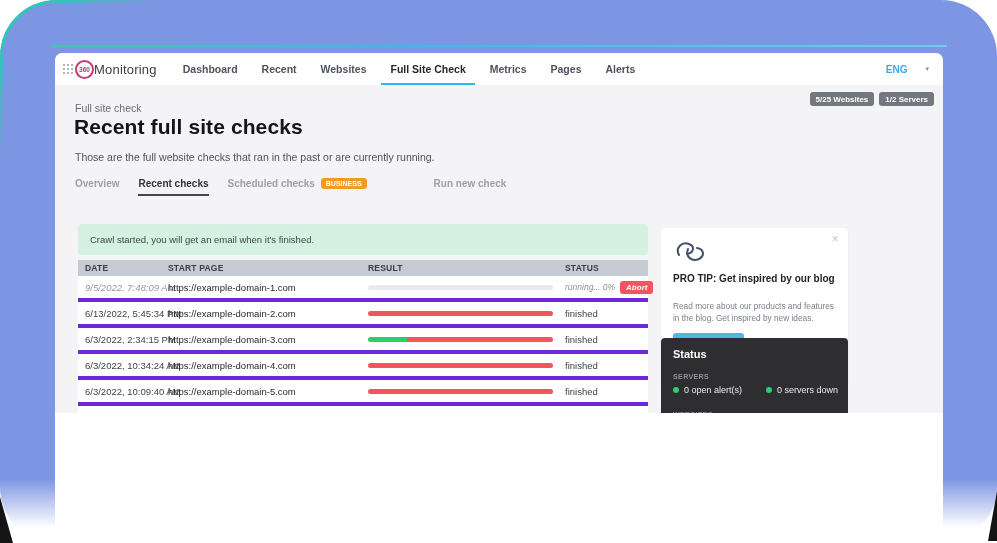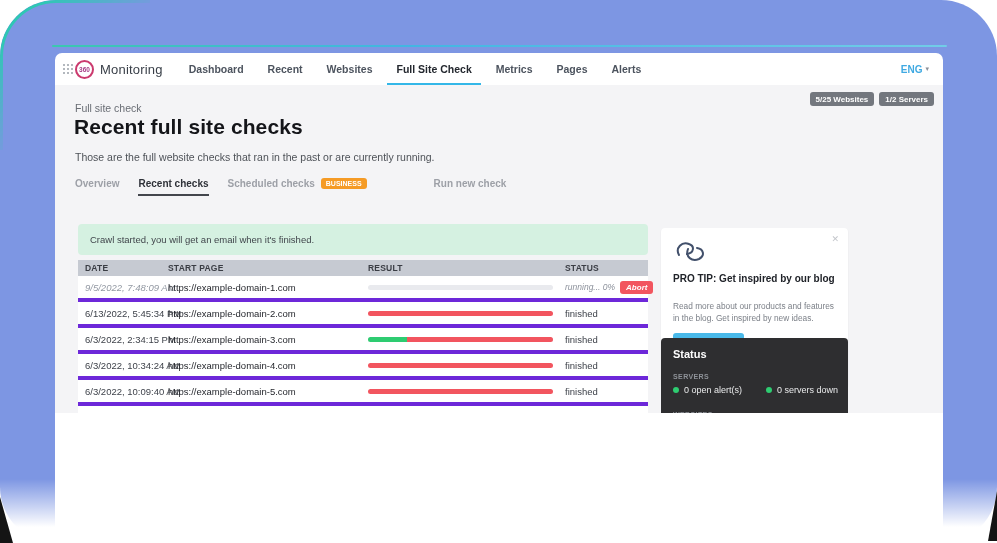--- a/index.html
+++ b/index.html
@@ -13,35 +13,35 @@
     border-top:3px solid #2fc7b4;border-left:3px solid #2fc7b4;border-radius:56px 0 0 0;
     -webkit-mask:linear-gradient(135deg,#000 15%,transparent 55%);
     mask:linear-gradient(135deg,#000 15%,transparent 55%);z-index:1;}
   .teal-top{position:absolute;left:52px;right:50px;top:45px;height:2px;border-radius:2px;
     background:linear-gradient(90deg,#2fd0a6,#38bbe2 40%,#6fd6e8);opacity:.85;z-index:1;}
   .window{position:absolute;left:55px;top:53px;width:888px;bottom:0;background:#fff;
     border-radius:7px 7px 0 0;z-index:2;}
 
   
   .navbar{height:32px;display:flex;align-items:center;padding:0 14px 0 8px;}
-  .brand{display:flex;align-items:center;gap:6px;margin-right:14px;}
+  .brand{display:flex;align-items:center;margin-right:14px;}
   .grid-icon{width:10px;height:10px;position:relative;margin-right:2px;cursor:pointer;}
   .grid-icon::before{content:"";position:absolute;left:0;top:0;width:2px;height:2px;border-radius:50%;
     background:#9aa0a8;
     box-shadow:4px 0 #9aa0a8,8px 0 #9aa0a8,0 4px #9aa0a8,4px 4px #9aa0a8,8px 4px #9aa0a8,
                0 8px #9aa0a8,4px 8px #9aa0a8,8px 8px #9aa0a8;}
   .logo-circle{width:19px;height:19px;border:2px solid #cb3a6e;border-radius:50%;box-sizing:border-box;
     display:flex;align-items:center;justify-content:center;font-size:6.5px;font-weight:bold;color:#a63d85;}
   .brand-name{font-size:13px;color:#3a4049;font-weight:500;letter-spacing:.2px;}
   .nav-items{display:flex;height:32px;}
   .nav-item{font-size:10.5px;font-weight:700;color:#4c535e;padding:0 9px;margin:0 3px;
     display:flex;align-items:center;position:relative;cursor:pointer;white-space:nowrap;}
   .nav-item.active{color:#23272e;}
   .nav-item.active::after{content:"";position:absolute;left:0;right:0;bottom:0;height:2px;background:#33b7e8;}
-  .lang{margin-left:auto;font-size:10px;font-weight:700;color:#3fa9e2;display:flex;align-items:center;gap:3px;cursor:pointer;text-align:right;}
+  .lang{margin-left:auto;font-size:10px;font-weight:700;color:#3fa9e2;display:flex;align-items:center;gap:18px;cursor:pointer;text-align:right;}
   .lang .caret{font-size:7px;color:#8a9099;}
 
   
   .content{position:absolute;top:32px;left:0;right:0;height:328px;background:#f4f4f6;overflow:hidden;}
   .badges{position:absolute;top:7px;right:9px;display:flex;gap:5px;}
   .badge{background:#73777e;color:#fff;font-size:8px;font-weight:700;padding:2.5px 6px;border-radius:3px;white-space:nowrap;}
   .breadcrumb{position:absolute;left:20px;top:17px;font-size:10.5px;color:#696d74;}
   .page-title{position:absolute;left:19px;top:30px;font-size:21px;font-weight:700;color:#141519;margin:0;letter-spacing:.1px;}
   .page-desc{position:absolute;left:20px;top:66px;font-size:10.5px;color:#4e5258;}
   .tabs{position:absolute;left:20px;top:93px;display:flex;align-items:flex-start;gap:19px;}

